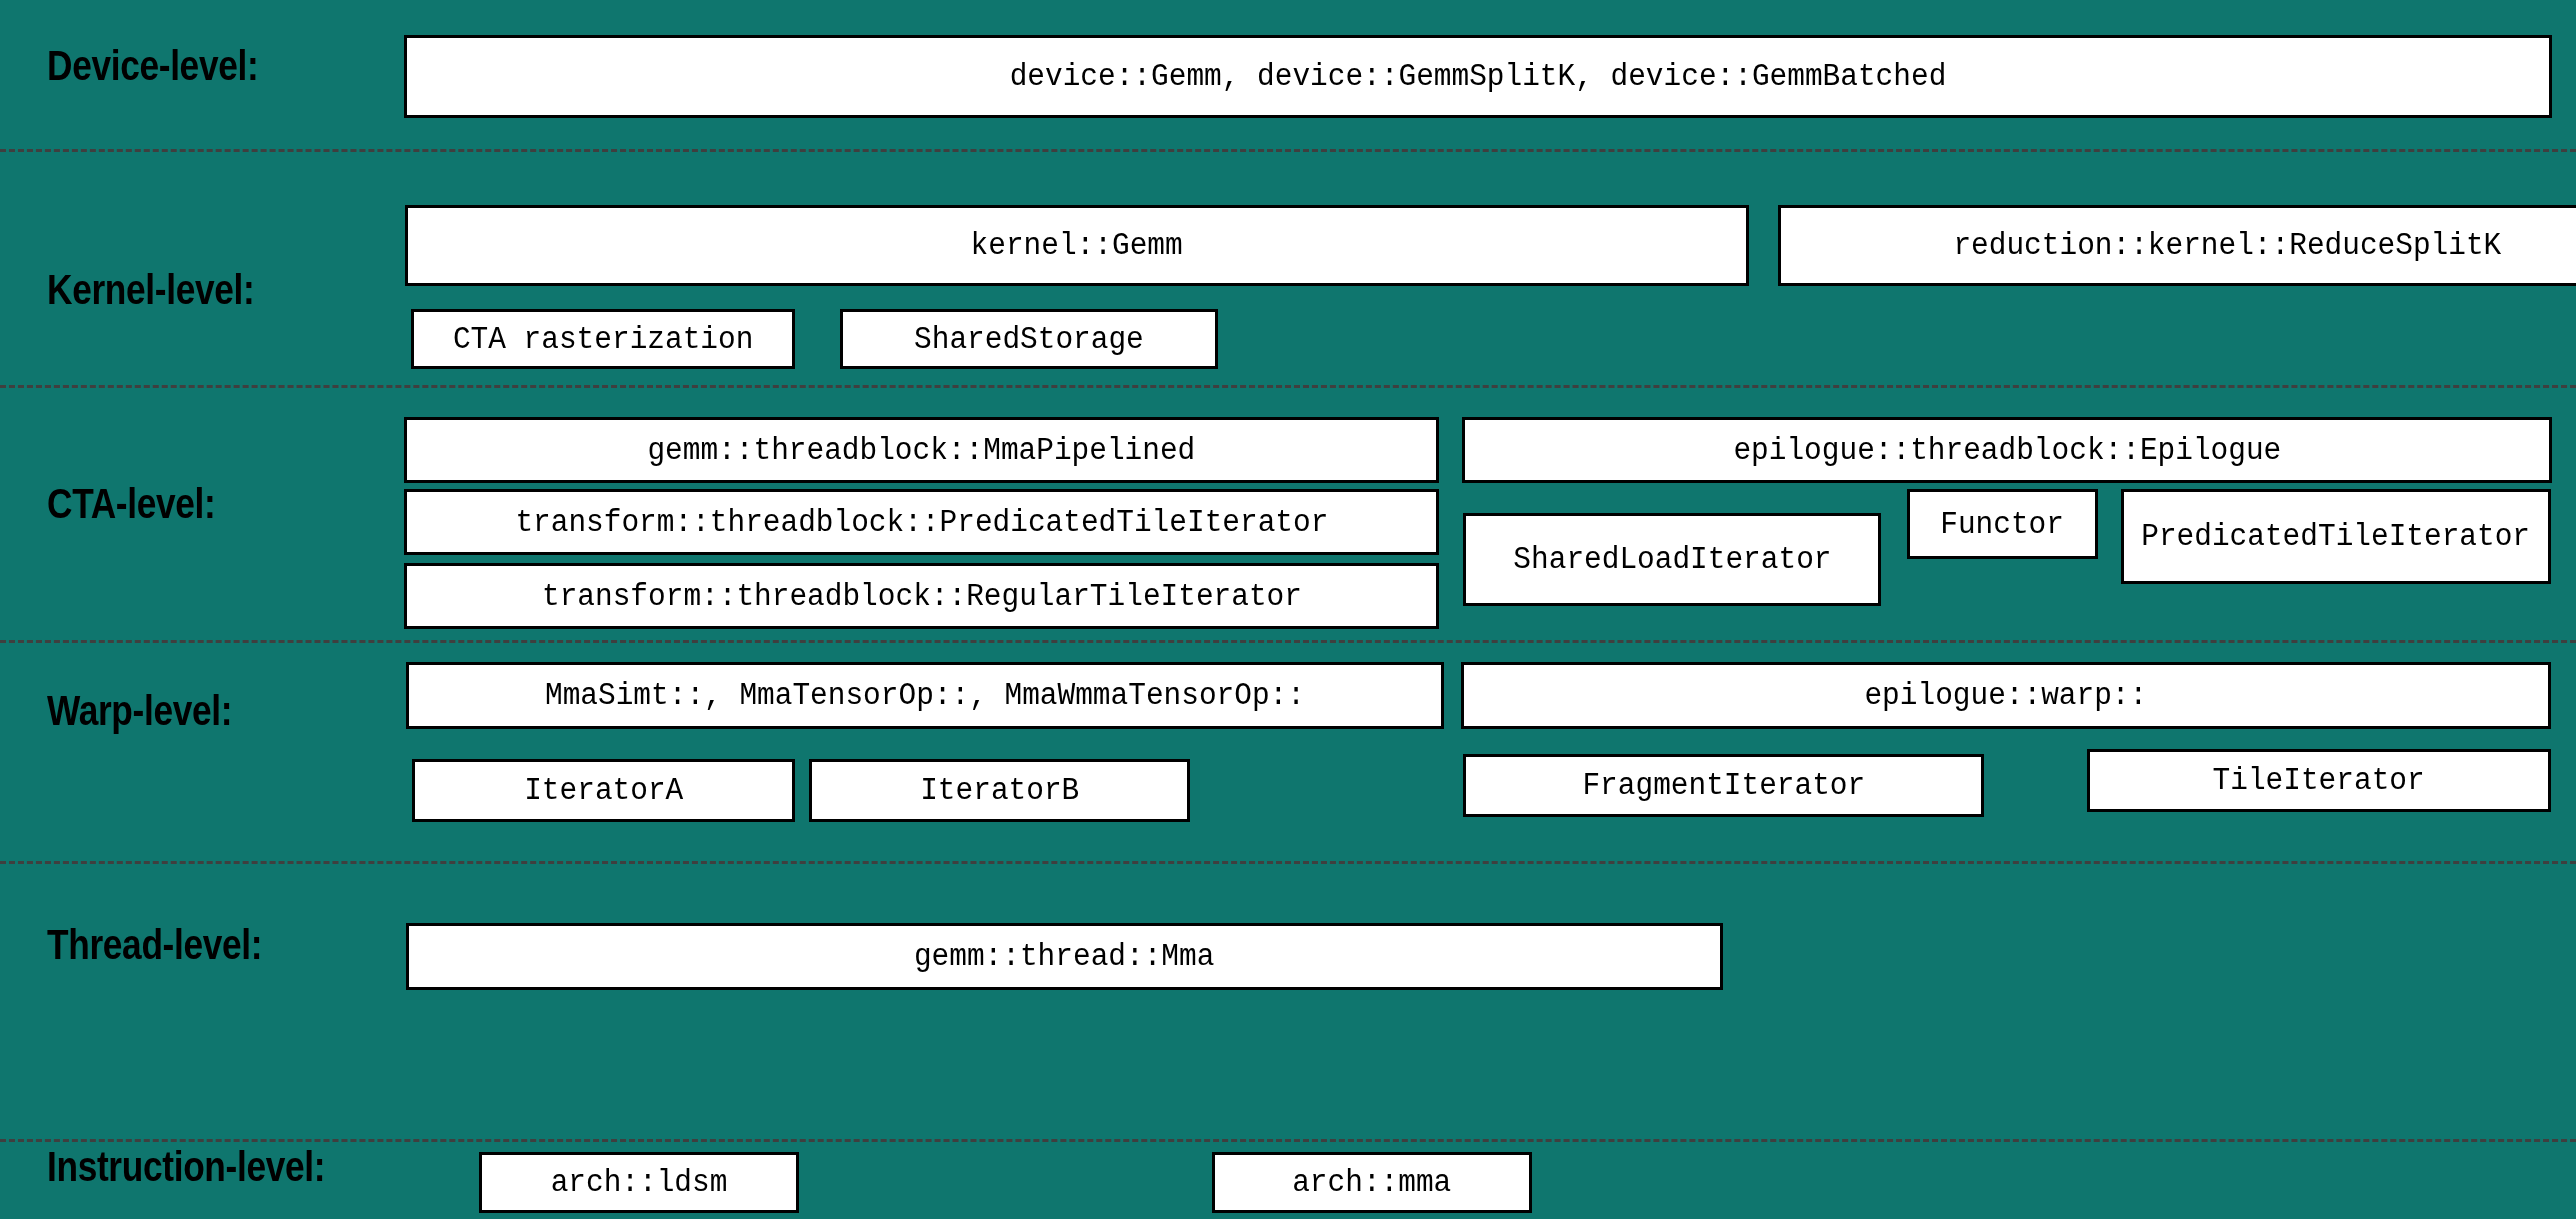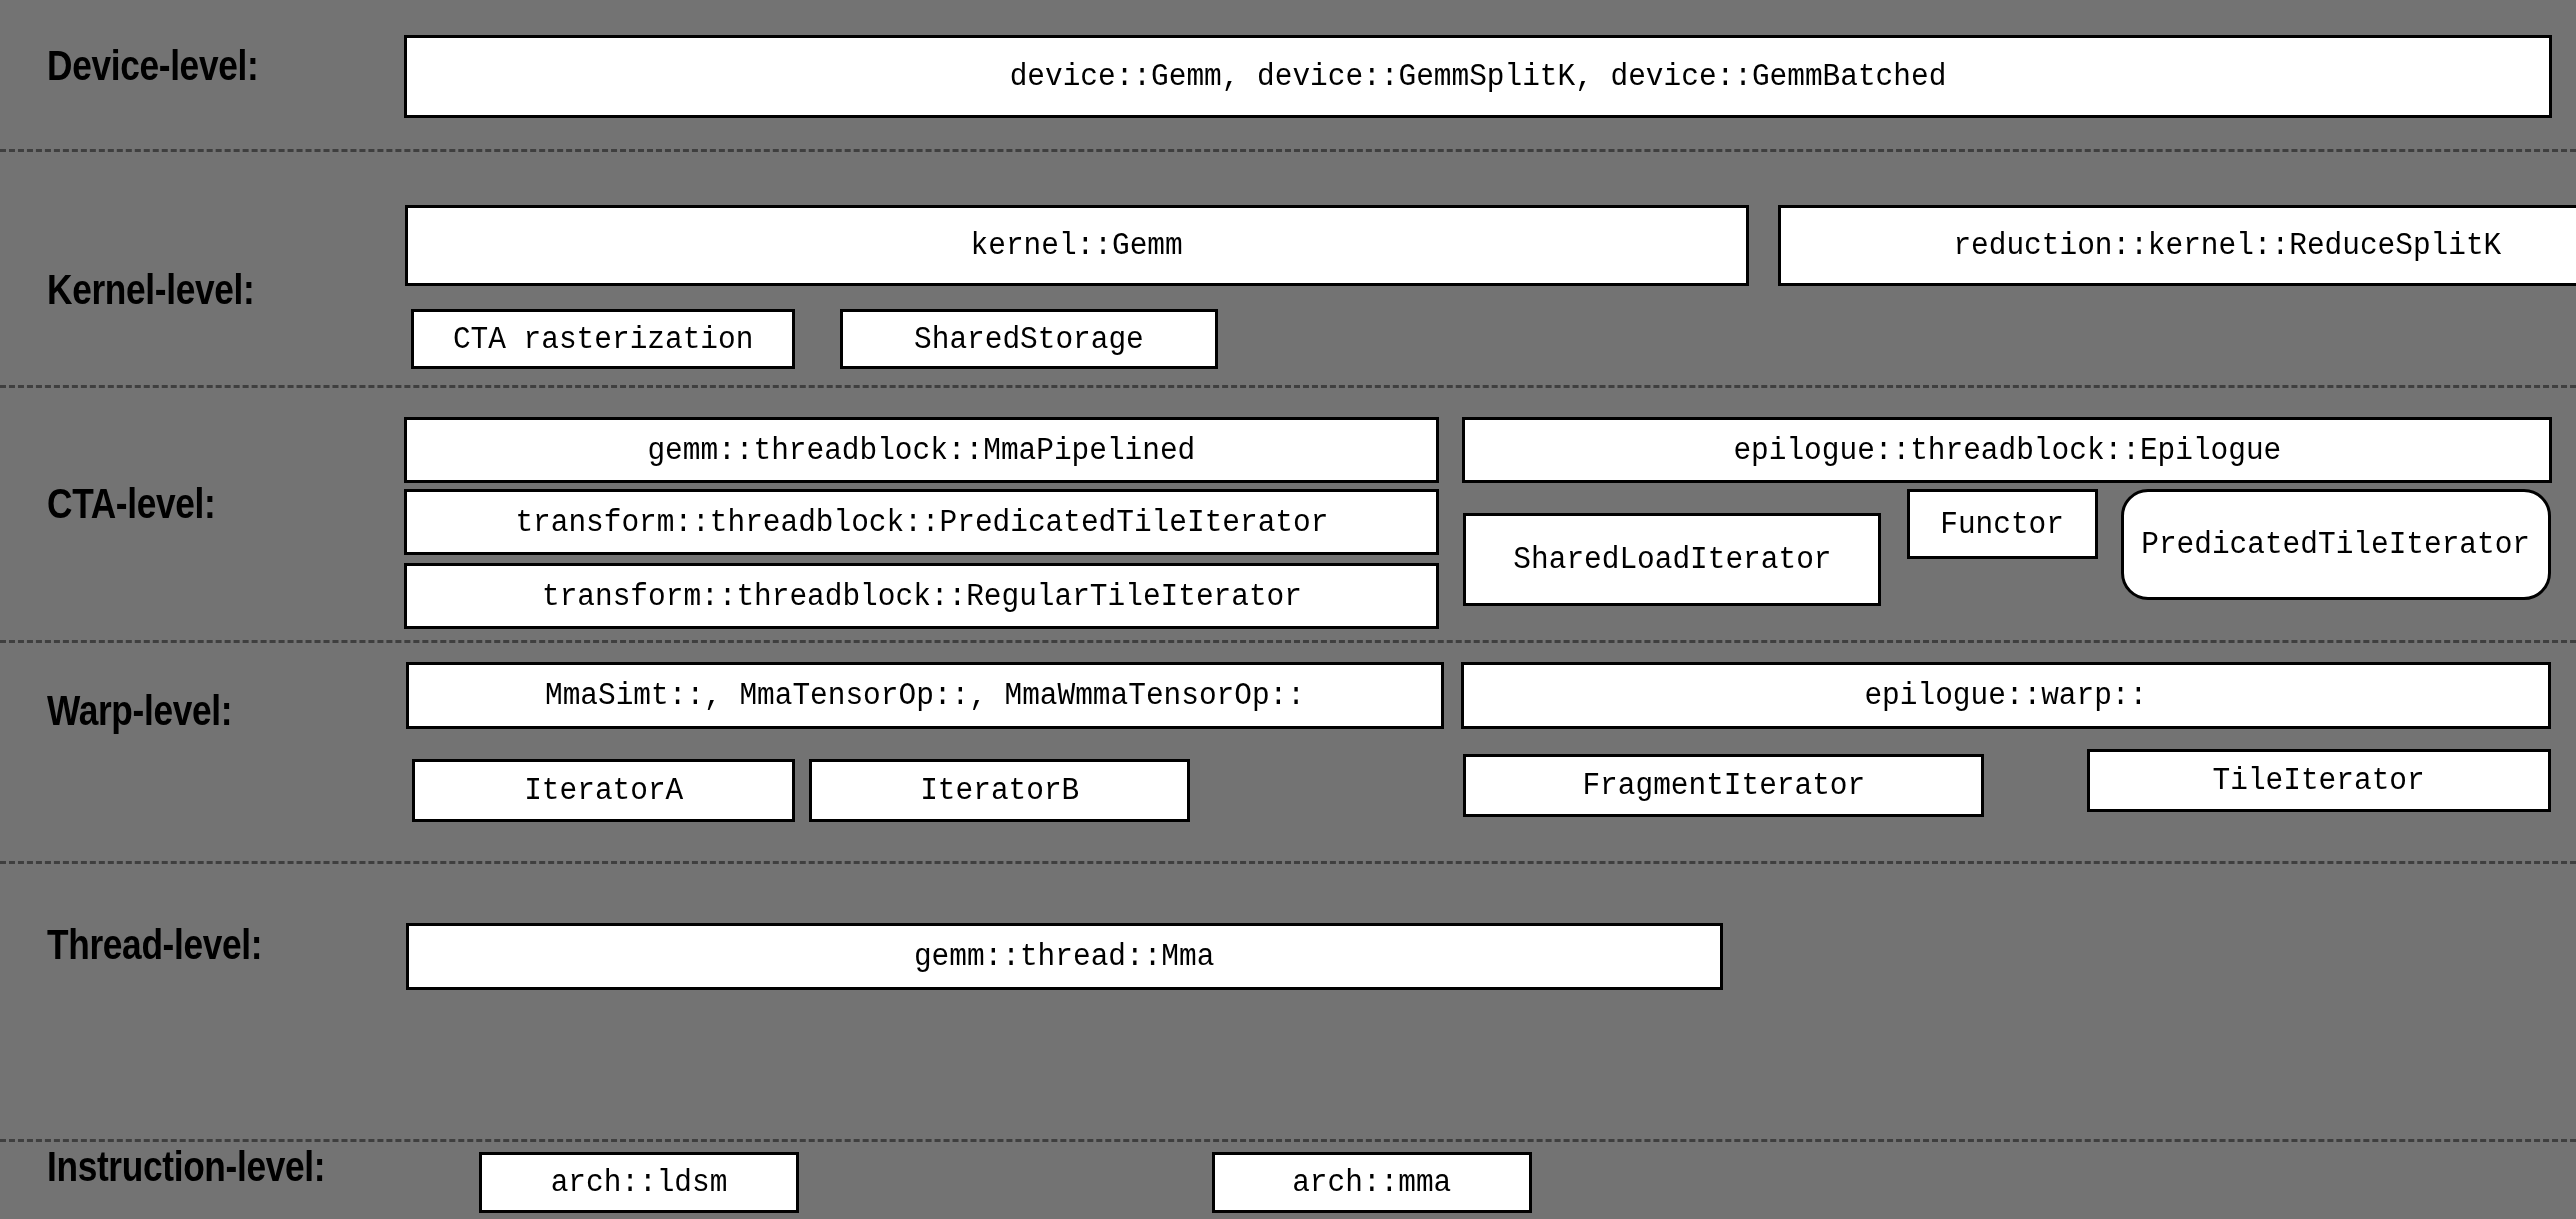--- a/index.html
+++ b/index.html
@@ -7,21 +7,21 @@
     padding: 0;
     background: #ffffff;
   }
   body {
     font-family: "Liberation Sans", sans-serif;
   }
   #canvas {
     position: relative;
     width: 2576px;
     height: 1219px;
-    background: #737373;
+    background: #0f766e;
     overflow: hidden;
   }
   .level-label {
     position: absolute;
     font-family: "Liberation Sans", sans-serif;
     font-weight: bold;
     font-size: 43px;
     color: #000000;
     white-space: nowrap;
     letter-spacing: -0.4px;
@@ -102,21 +102,21 @@
   </div>
 
   <div class="box" style="left:1463px; top:513px; width:418px; height:93px;">
     <span class="box-label">SharedLoadIterator</span>
   </div>
 
   <div class="box" style="left:1907px; top:489px; width:191px; height:70px;">
     <span class="box-label">Functor</span>
   </div>
 
-  <div class="box" style="left:2121px; top:489px; width:430px; height:111px;border-radius:27px;">
+  <div class="box" style="left:2121px; top:489px; width:430px; height:95px;">
     <span class="box-label">PredicatedTileIterator</span>
   </div>
 
   <div class="box" style="left:404px; top:563px; width:1035px; height:66px;text-align:right;">
     <span class="box-label">transform::threadblock::RegularTileIterator</span>
   </div>
 
   <div class="divider" style="top:640px;"></div>
 
   <div class="level-label" style="left:47px; top:689px;">Warp-level:</div>

